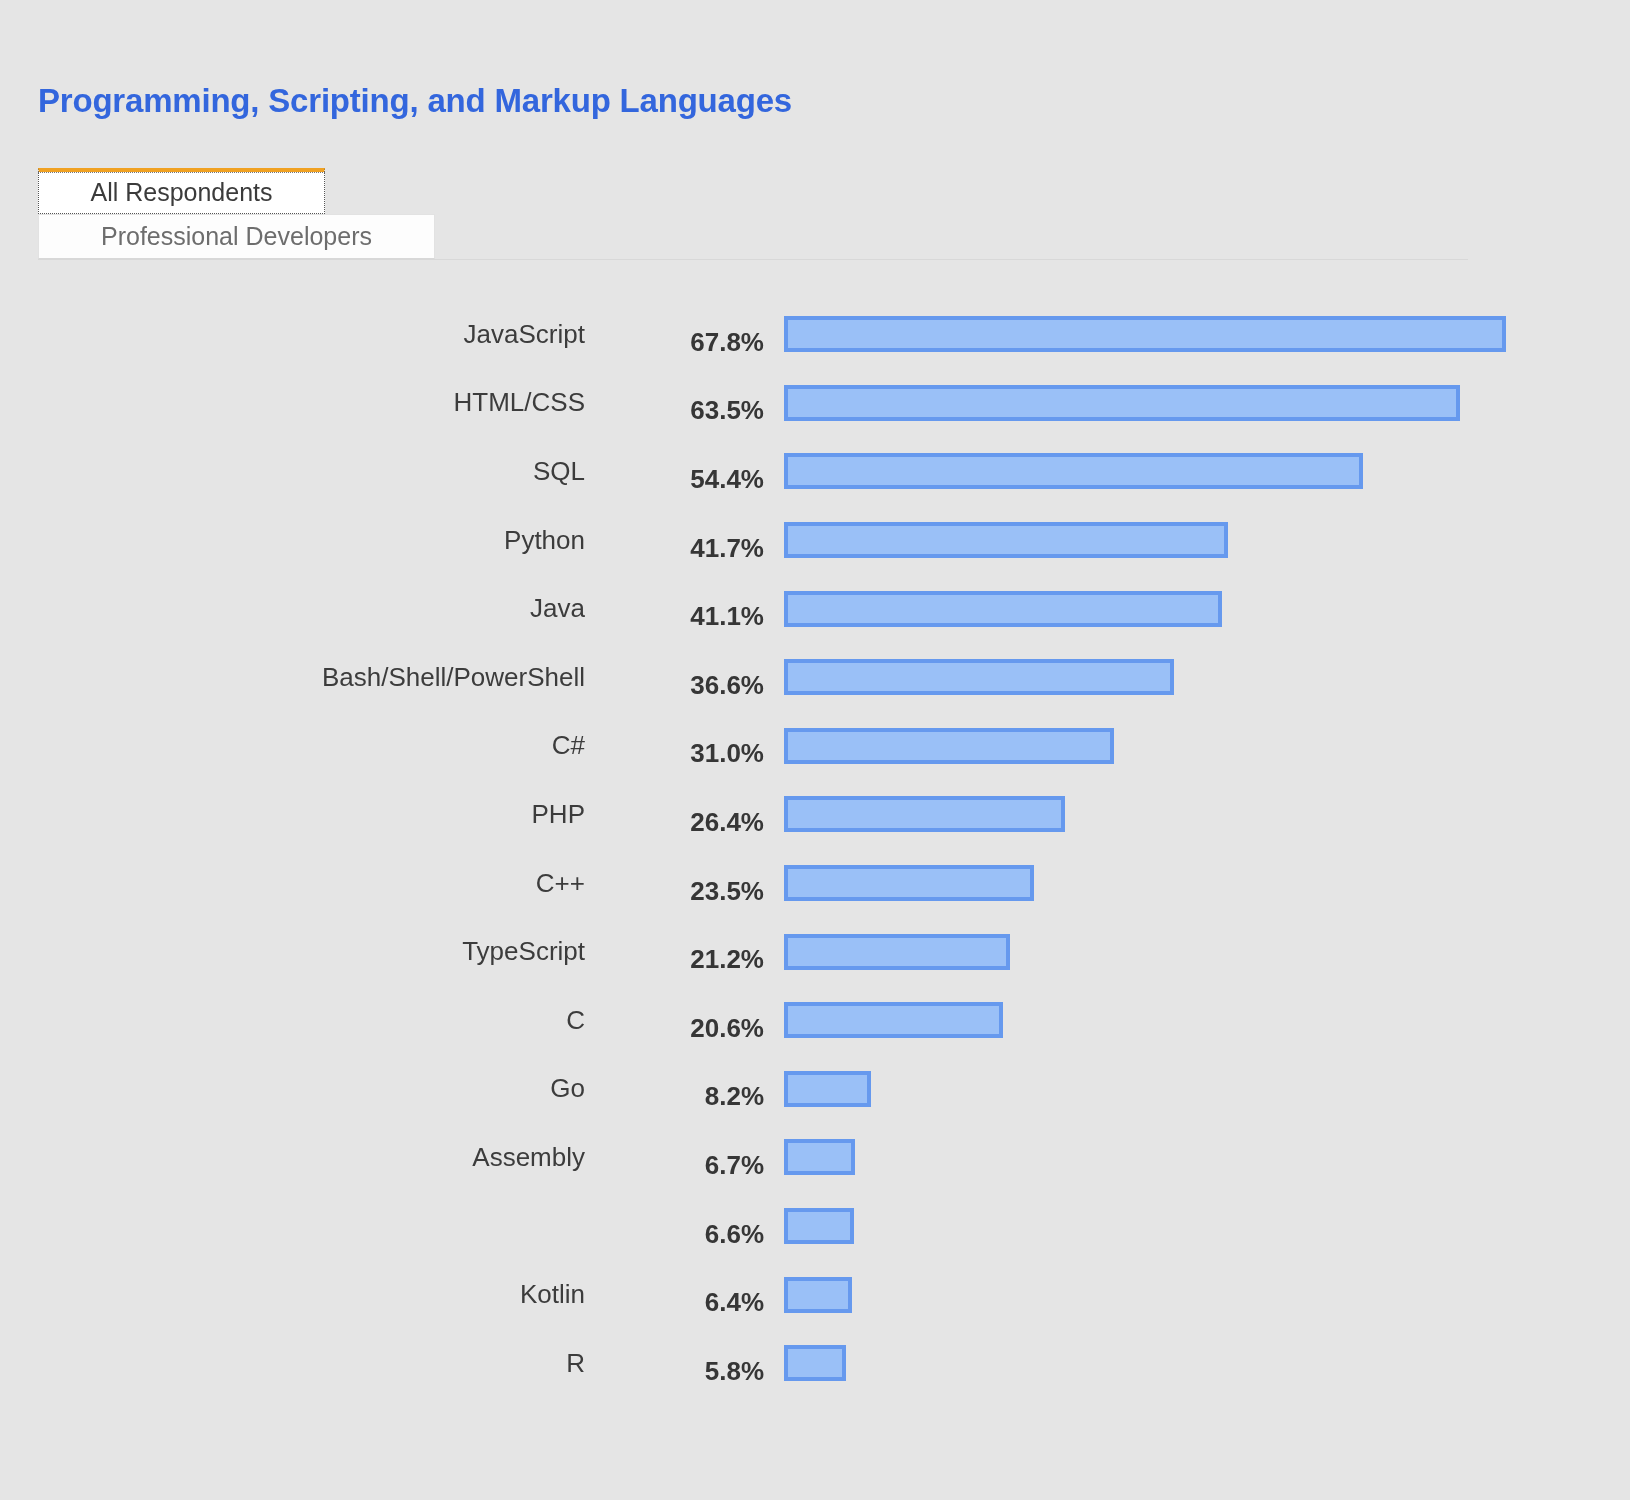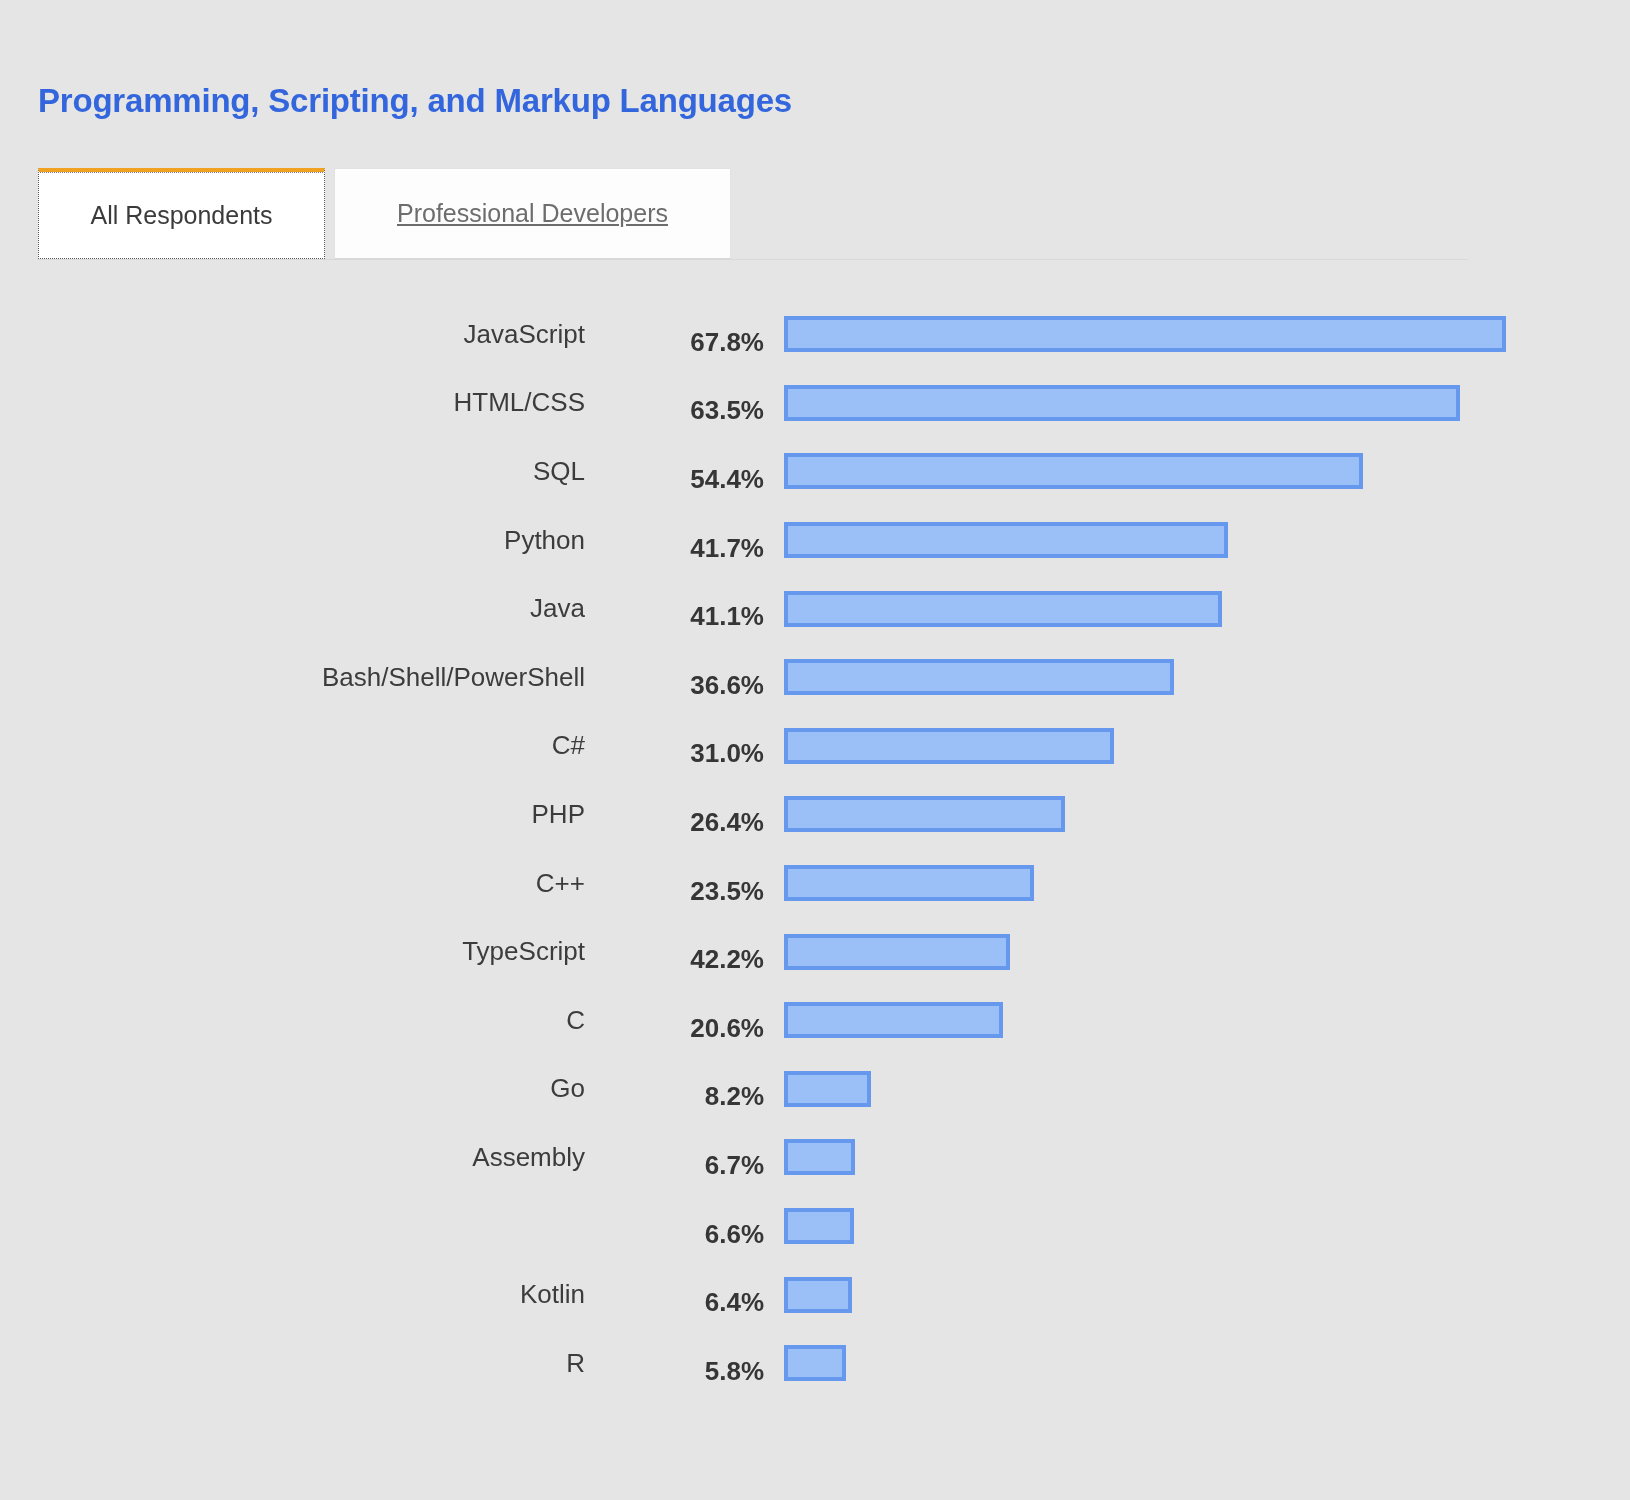--- a/index.html
+++ b/index.html
@@ -44,20 +44,21 @@
     border-bottom: 1px solid #d8d8d8;
     box-sizing: border-box;
   }
   .tabs-row {
     position: absolute;
     left: 0;
     top: 0;
     display: flex;
     align-items: stretch;
     height: 91px;
+    flex-direction: column;
   }
   .tab {
     position: relative;
     box-sizing: border-box;
     display: flex;
     align-items: center;
     justify-content: center;
     height: 91px;
     font-size: 25px;
     cursor: pointer;
@@ -79,22 +80,21 @@
     left: -1px; right: -1px; top: 0;
     height: 0;
     border-top: 1px dotted #777;
   }
   .tab-pro {
     width: 397px;
     color: #6d6d6d;
     border: 1px solid #e2e2e2;
     border-bottom: 1px solid #d8d8d8;
     background: #fdfdfd;
-    margin-left: 9px;
-    text-decoration: underline;
+    margin-left: 0;
   }
 
   
   .chart {
     position: absolute;
     left: 0;
     top: 300px;
     width: 1570px;
   }
   .row {
@@ -214,21 +214,21 @@
       </div>
       <div class="row">
         <div class="cat-label">C++</div>
         <div class="val-label">23.5%</div>
         <div class="bar-track">
           <div class="bar" style="width: 250.251px; background: rgb(154, 192, 247); border-color: rgb(102, 153, 238);"></div>
         </div>
       </div>
       <div class="row">
         <div class="cat-label">TypeScript</div>
-        <div class="val-label">42.2%</div>
+        <div class="val-label">21.2%</div>
         <div class="bar-track">
           <div class="bar" style="width: 225.758px; background: rgb(154, 192, 247); border-color: rgb(102, 153, 238);"></div>
         </div>
       </div>
       <div class="row">
         <div class="cat-label">C</div>
         <div class="val-label">20.6%</div>
         <div class="bar-track">
           <div class="bar" style="width: 219.369px; background: rgb(154, 192, 247); border-color: rgb(102, 153, 238);"></div>
         </div>

